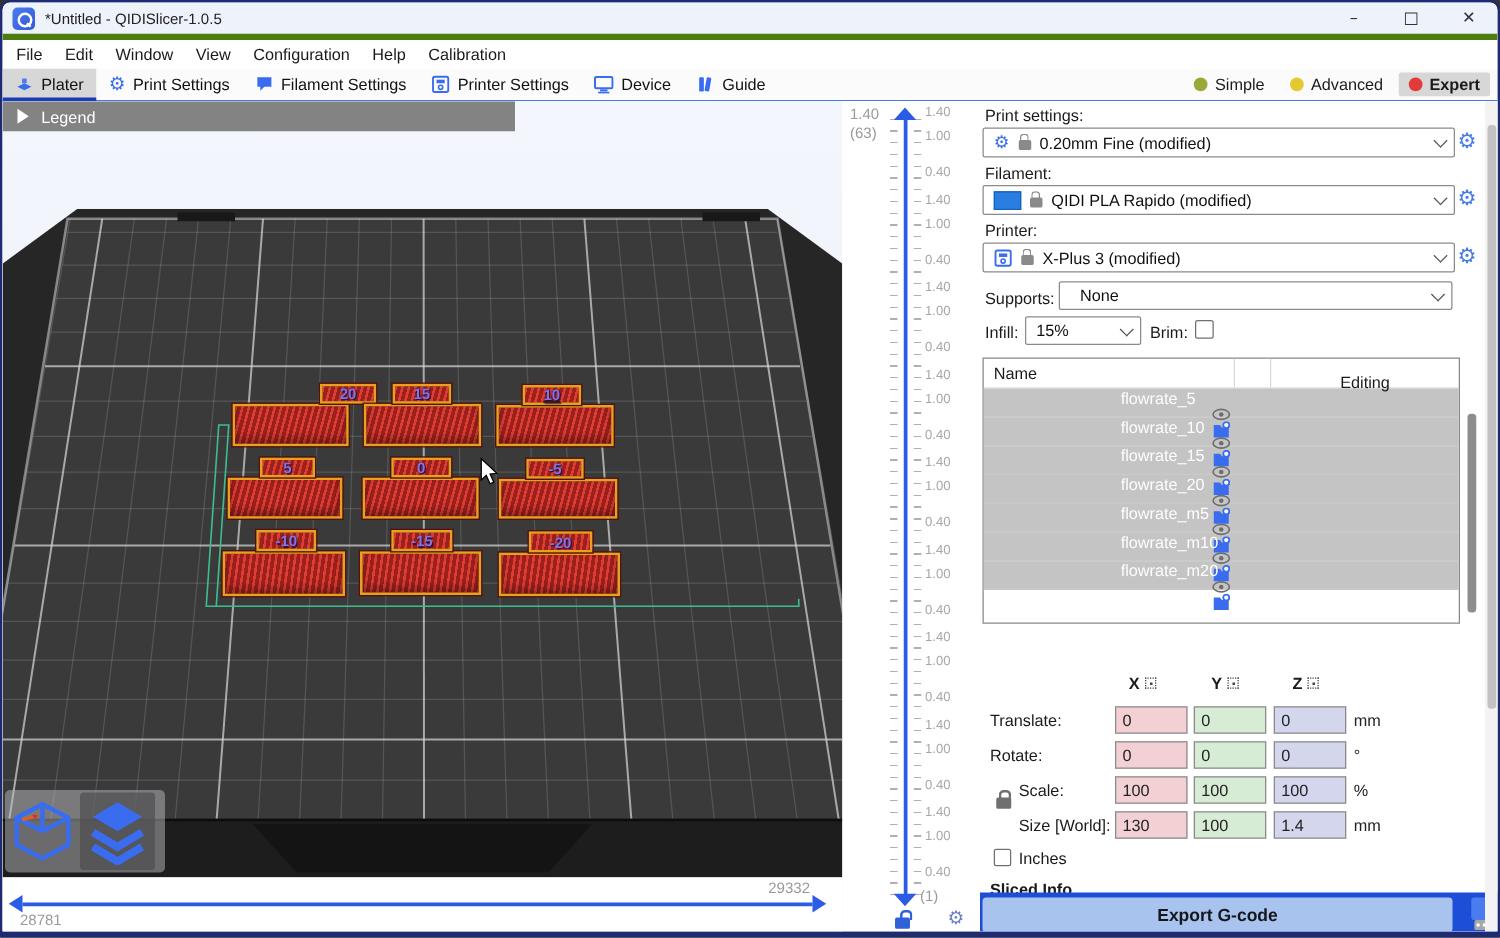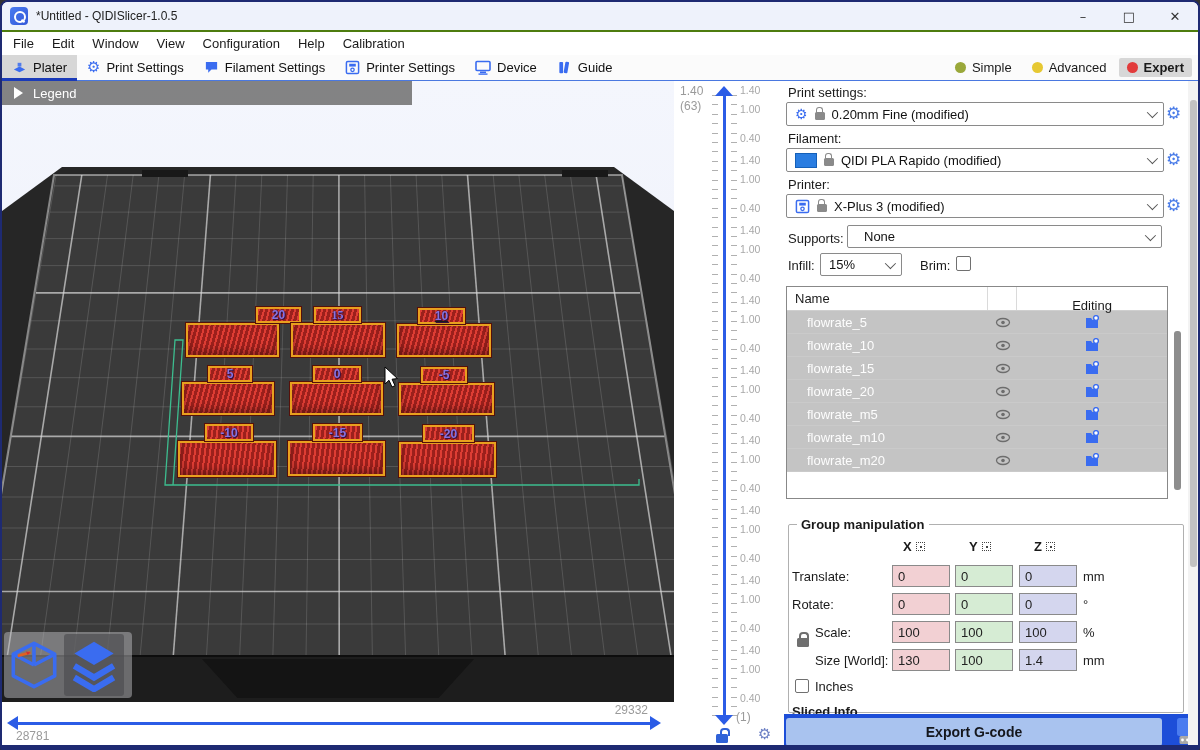--- a/index.html
+++ b/index.html
@@ -3,21 +3,21 @@
 <meta charset="utf-8">
 <style>
   html,body{margin:0;padding:0;background:#333;}
   *{box-sizing:border-box;}
   .win{position:relative;width:1200px;height:750px;background:#fff;overflow:hidden;
        border:2px solid #1e2a72;border-bottom-width:5px;border-radius:8px 8px 2px 2px;
        font-family:"Liberation Sans",sans-serif;color:#1a1a1a;}
   .abs{position:absolute;}
 
   
-  .titlebar{left:0;top:0;width:100%;height:30px;background:#eef2fb;display:flex;align-items:center;border-bottom:2px solid #4d7c0f;}
+  .titlebar{left:0;top:0;width:100%;height:30px;background:#eef2fb;display:flex;align-items:center;border-bottom:5px solid #4d7c0f;}
   .appicon{width:18px;height:18px;margin:0 8px 0 8px;border-radius:4px;background:linear-gradient(135deg,#4a7cf0,#3358d8);position:relative;}
   .appicon::before{content:'';position:absolute;left:4px;top:4px;width:8px;height:8px;border:2px solid #fff;border-radius:50%;}
   .appicon::after{content:'';position:absolute;right:3px;bottom:3px;width:4px;height:2px;background:#fff;transform:rotate(40deg);}
   .title-text{font-size:12px;color:#222;}
   .wincontrols{margin-left:auto;display:flex;align-items:center;height:100%;}
   .wc{width:46px;height:100%;display:flex;align-items:center;justify-content:center;font-size:13px;color:#333;font-family:"DejaVu Sans",sans-serif;}
 
   
   .menubar{left:0;top:30px;width:100%;height:23px;background:#fff;display:flex;align-items:center;padding-left:2px;}
   .menu-item{padding:0 9px;font-size:13px;color:#1a1a1a;}
@@ -87,21 +87,21 @@
   .swatch{width:22px;height:15px;border:1px solid #1560b8;flex:none;}
   .side-gear{position:absolute;font-size:17px;line-height:1;color:#4a7ce8;font-family:"DejaVu Sans",sans-serif;}
   .checkbox{position:absolute;width:15px;height:15px;border:1.4px solid #707070;border-radius:2px;background:#fff;}
 
   
   .objlist{position:absolute;left:2px;top:205px;width:382px;height:213px;border:1px solid #888;background:#fff;}
   .objhead{display:flex;height:24px;border-bottom:1px solid #cfcfcf;font-size:13px;align-items:center;}
   .objhead .c1{width:201px;padding-left:8px;border-right:1px solid #dadada;height:100%;display:flex;align-items:center;}
   .objhead .c2{width:29px;border-right:1px solid #dadada;height:100%;}
   .objhead .c3{flex:1;text-align:center;margin-top:14px;}
-  .objrow{display:flex;height:23px;align-items:center;background:#c4c4c4;border-bottom:1px solid #cacaca;width:380px;}
+  .objrow{display:flex;height:23px;align-items:center;background:#c4c4c4;border-bottom:1px solid #cacaca;width:380px;flex-direction:column;}
   .objrow .nm{width:201px;padding-left:20px;color:#fdfdfd;font-size:13px;}
   .objrow .eye{width:29px;display:flex;justify-content:center;}
   .objrow .ed{flex:1;display:flex;justify-content:center;}
   .list-scroll{position:absolute;left:387px;top:44px;width:7px;height:159px;background:#8d8d8d;border-radius:3px;}
 
   
   fieldset.gm{position:absolute;left:4px;top:436px;width:396px;height:196px;border:1px solid #b0b0b0;border-radius:2px;margin:0;padding:0;}
   fieldset.gm legend{font-weight:bold;font-size:13px;margin-left:8px;padding:0 4px;}
   .axis-head{position:absolute;font-weight:bold;font-size:13px;display:flex;align-items:center;gap:4px;}
   .dashbox{width:9px;height:9px;border:1px dotted #444;position:relative;}
@@ -260,21 +260,21 @@
         <div class="frontface"></div>
         <div class="frontnotch"></div>
       </div>
 
       <div class="abs" id="patches" style="left:0;top:0;width:672px;height:666px">
           <div class="patch-body" style="left: 184px; top: 242px; width: 93px; height: 34px; background: repeating-linear-gradient(105deg, rgb(222, 61, 52) 0px, rgb(222, 61, 52) 2px, rgb(156, 32, 28) 2px, rgb(156, 32, 28) 5px);"></div>
           <div class="patch-tab" style="left: 208px; top: 226px; width: 45px; height: 16px; background: repeating-linear-gradient(105deg, rgb(222, 61, 52) 0px, rgb(222, 61, 52) 2px, rgb(156, 32, 28) 2px, rgb(156, 32, 28) 5px); margin-left: 46px;">
             <span class="patch-label">20</span>
           </div>
           <div class="patch-body" style="left: 289px; top: 242px; width: 94px; height: 34px; background: repeating-linear-gradient(105deg, rgb(222, 61, 52) 0px, rgb(222, 61, 52) 2px, rgb(156, 32, 28) 2px, rgb(156, 32, 28) 5px);"></div>
-          <div class="patch-tab" style="left: 312px; top: 226px; width: 47px; height: 16px; background: repeating-linear-gradient(105deg, rgb(222, 61, 52) 0px, rgb(222, 61, 52) 2px, rgb(156, 32, 28) 2px, rgb(156, 32, 28) 5px); font-family: Liberation Serif, serif;">
+          <div class="patch-tab" style="left: 312px; top: 226px; width: 47px; height: 16px; background: repeating-linear-gradient(105deg, rgb(222, 61, 52) 0px, rgb(222, 61, 52) 2px, rgb(156, 32, 28) 2px, rgb(156, 32, 28) 5px);">
             <span class="patch-label">15</span>
           </div>
           <div class="patch-body" style="left: 395px; top: 243px; width: 94px; height: 33px; background: repeating-linear-gradient(105deg, rgb(222, 61, 52) 0px, rgb(222, 61, 52) 2px, rgb(156, 32, 28) 2px, rgb(156, 32, 28) 5px);"></div>
           <div class="patch-tab" style="left: 416px; top: 227px; width: 47px; height: 16px; background: repeating-linear-gradient(105deg, rgb(222, 61, 52) 0px, rgb(222, 61, 52) 2px, rgb(156, 32, 28) 2px, rgb(156, 32, 28) 5px); text-decoration: underline;">
             <span class="patch-label">10</span>
           </div>
           <div class="patch-body" style="left: 180px; top: 301px; width: 92px; height: 33px; background: repeating-linear-gradient(105deg, rgb(222, 61, 52) 0px, rgb(222, 61, 52) 2px, rgb(156, 32, 28) 2px, rgb(156, 32, 28) 5px);"></div>
           <div class="patch-tab" style="left: 206px; top: 285px; width: 44px; height: 16px; background: repeating-linear-gradient(105deg, rgb(222, 61, 52) 0px, rgb(222, 61, 52) 2px, rgb(156, 32, 28) 2px, rgb(156, 32, 28) 5px);">
             <span class="patch-label">5</span>
           </div>
@@ -411,21 +411,21 @@
       </div>
       <span class="side-gear" style="left:382px;top:116px">⚙</span>
 
       <span class="plabel" style="left:4px;top:150px">Supports:</span>
       <div class="combo" style="left:63px;top:144px;width:315px;height:23px">
         <span class="txt" style="padding-left:8px">None</span>
         <span class="chev"></span>
       </div>
 
       <span class="plabel" style="left:4px;top:177px">Infill:</span>
-      <div class="combo" style="left:36px;top:172px;width:82px;height:23px">
+      <div class="combo" style="left:36px;top:172px;width:93px;height:23px">
         <span class="txt">15%</span>
         <span class="chev"></span>
       </div>
       <span class="plabel" style="left:136px;top:177px">Brim:</span>
       <span class="checkbox" style="left:172px;top:175px"></span>
 
       <div class="objlist">
         <div class="objhead">
           <span class="c1">Name</span>
           <span class="c2"></span>
@@ -534,23 +534,20 @@
                 <svg width="14" height="14" viewBox="0 0 14 14">
                   <path d="M1 3 h5 l1.5 2 H13 v8 H1 z" fill="#3a6cf0"></path>
                   <circle cx="11" cy="3" r="2.4" fill="#fff" stroke="#3a6cf0" stroke-width="1.4"></circle>
                 </svg>
               </span>
             </div>
           </div>
         <div class="list-scroll"></div>
       </div>
 
-      <fieldset class="gm">
-        <legend>Group manipulation</legend>
-      </fieldset>
       <div class="axis-head" style="left:119px;top:458px">
           <span>X</span>
           <span class="dashbox"></span>
         </div>
       <div class="axis-head" style="left:185px;top:458px">
           <span>Y</span>
           <span class="dashbox"></span>
         </div>
       <div class="axis-head" style="left:250px;top:458px">
           <span>Z</span>

